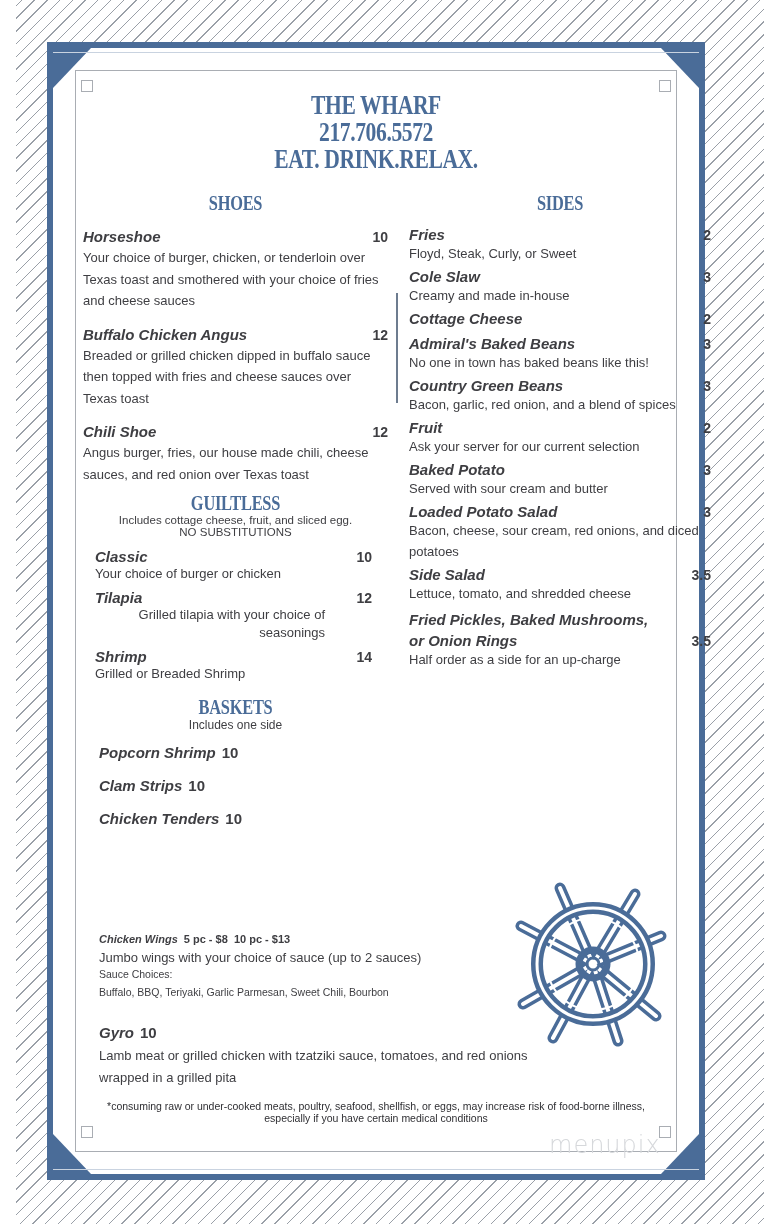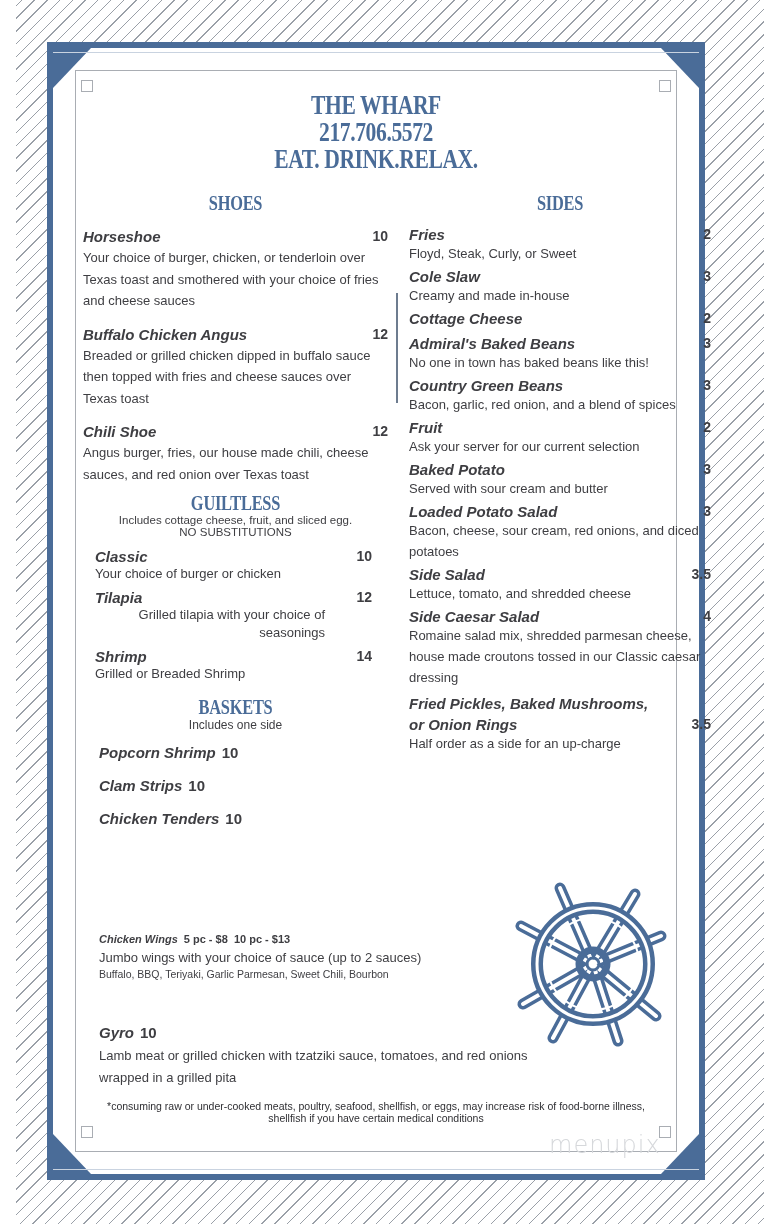--- a/index.html
+++ b/index.html
@@ -43,21 +43,21 @@
 
   .section-title {
     font-family: "Liberation Serif", serif; font-weight: bold; color: #4a6c98;
     font-size: 21px; text-align: center; transform: scaleX(0.78); letter-spacing: -0.3px;
   }
 
   .col-left { position: absolute; left: 30px; top: 143px; width: 305px; }
   .col-right { position: absolute; left: 356px; top: 143px; width: 302px; }
   .divider { position: absolute; left: 343px; top: 245px; width: 2px; height: 110px; background: #6d7c8f; }
 
-  .item-row { display: flex; justify-content: space-between; align-items: flex-start; gap: 19px; }
+  .item-row { display: flex; justify-content: space-between; align-items: flex-end; gap: 19px; }
   .item-name { font-weight: bold; font-style: italic; font-size: 15px; color: #3e3e42; }
   .item-price { font-weight: bold; font-size: 14px; color: #3e3e42; }
   .item-desc { font-size: 13px; line-height: 21.5px; color: #3e3e42; }
 
   .shoe { margin-bottom: 14px; }
   .shoe .item-row { margin-bottom: 2px; }
   .shoe .item-desc { line-height: 21.5px; }
 
   .guilt-note { text-align: center; font-size: 11.5px; line-height: 12px; margin-top: -2px; }
   .guilt-items { padding-left: 12px; padding-right: 16px; margin-top: 10px; }
@@ -185,20 +185,21 @@
         <span class="bn">Chicken Tenders</span><span class="bp">10</span>
       </div>
     </div>
   </div>
 
   <div class="wings">
     <div class="w-title">
       <span class="bn">Chicken Wings</span><span class="bp" style="white-space:pre;">5 pc - $8  10 pc - $13</span>
     </div>
     <div class="w-desc">Jumbo wings with your choice of sauce (up to 2 sauces)</div>
+    <div class="w-sub">Sauce Choices:</div>
     <div class="w-sub">Buffalo, BBQ, Teriyaki, Garlic Parmesan, Sweet Chili, Bourbon</div>
   </div>
 
   <div class="gyro">
     <div class="w-title">
       <span class="bn">Gyro</span><span class="bp">10</span>
     </div>
     <div class="w-desc" style="width:440px;">Lamb meat or grilled chicken with tzatziki sauce, tomatoes, and red onions wrapped in a grilled pita</div>
   </div>
 
@@ -259,27 +260,20 @@
           <span class="item-price">3</span>
         </div>
       <div class="item-desc">Bacon, cheese, sour cream, red onions, and diced potatoes</div>
     </div>
     <div class="side">
       <div class="item-row">
           <span class="item-name">Side Salad</span>
           <span class="item-price">3.5</span>
         </div>
       <div class="item-desc">Lettuce, tomato, and shredded cheese</div>
-    </div>
-    <div class="side">
-      <div class="item-row">
-          <span class="item-name">Side Caesar Salad</span>
-          <span class="item-price">4</span>
-        </div>
-      <div class="item-desc">Romaine salad mix, shredded parmesan cheese, house made croutons tossed in our Classic caesar dressing</div>
     </div>
     <div class="side">
       <div class="item-name" style="line-height:24px;">Fried Pickles, Baked Mushrooms,</div>
       <div class="item-row">
           <span class="item-name">or Onion Rings</span>
           <span class="item-price">3.5</span>
         </div>
       <div class="item-desc">Half order as a side for an up-charge</div>
     </div>
   </div>
@@ -309,17 +303,17 @@
       <circle cx="80" cy="88" r="56" stroke-width="12"></circle>
       <circle cx="80" cy="88" r="56" stroke="#ffffff" stroke-width="3"></circle>
       <circle cx="80" cy="88" r="46" stroke="#ffffff" stroke-width="2"></circle>
       <circle cx="80" cy="88" r="14" stroke-width="7"></circle>
       <circle cx="80" cy="88" r="6" stroke-width="3"></circle>
     </g>
   </svg>
 
   <div class="disclaimer">
     <div>*consuming raw or under-cooked meats, poultry, seafood, shellfish, or eggs, may increase risk of food-borne illness,</div>
-    <div>shellfish if you have certain medical conditions</div>
+    <div>especially if you have certain medical conditions</div>
   </div>
 
   <div class="watermark">menupix</div>
 </div>
 
 </body></html>

